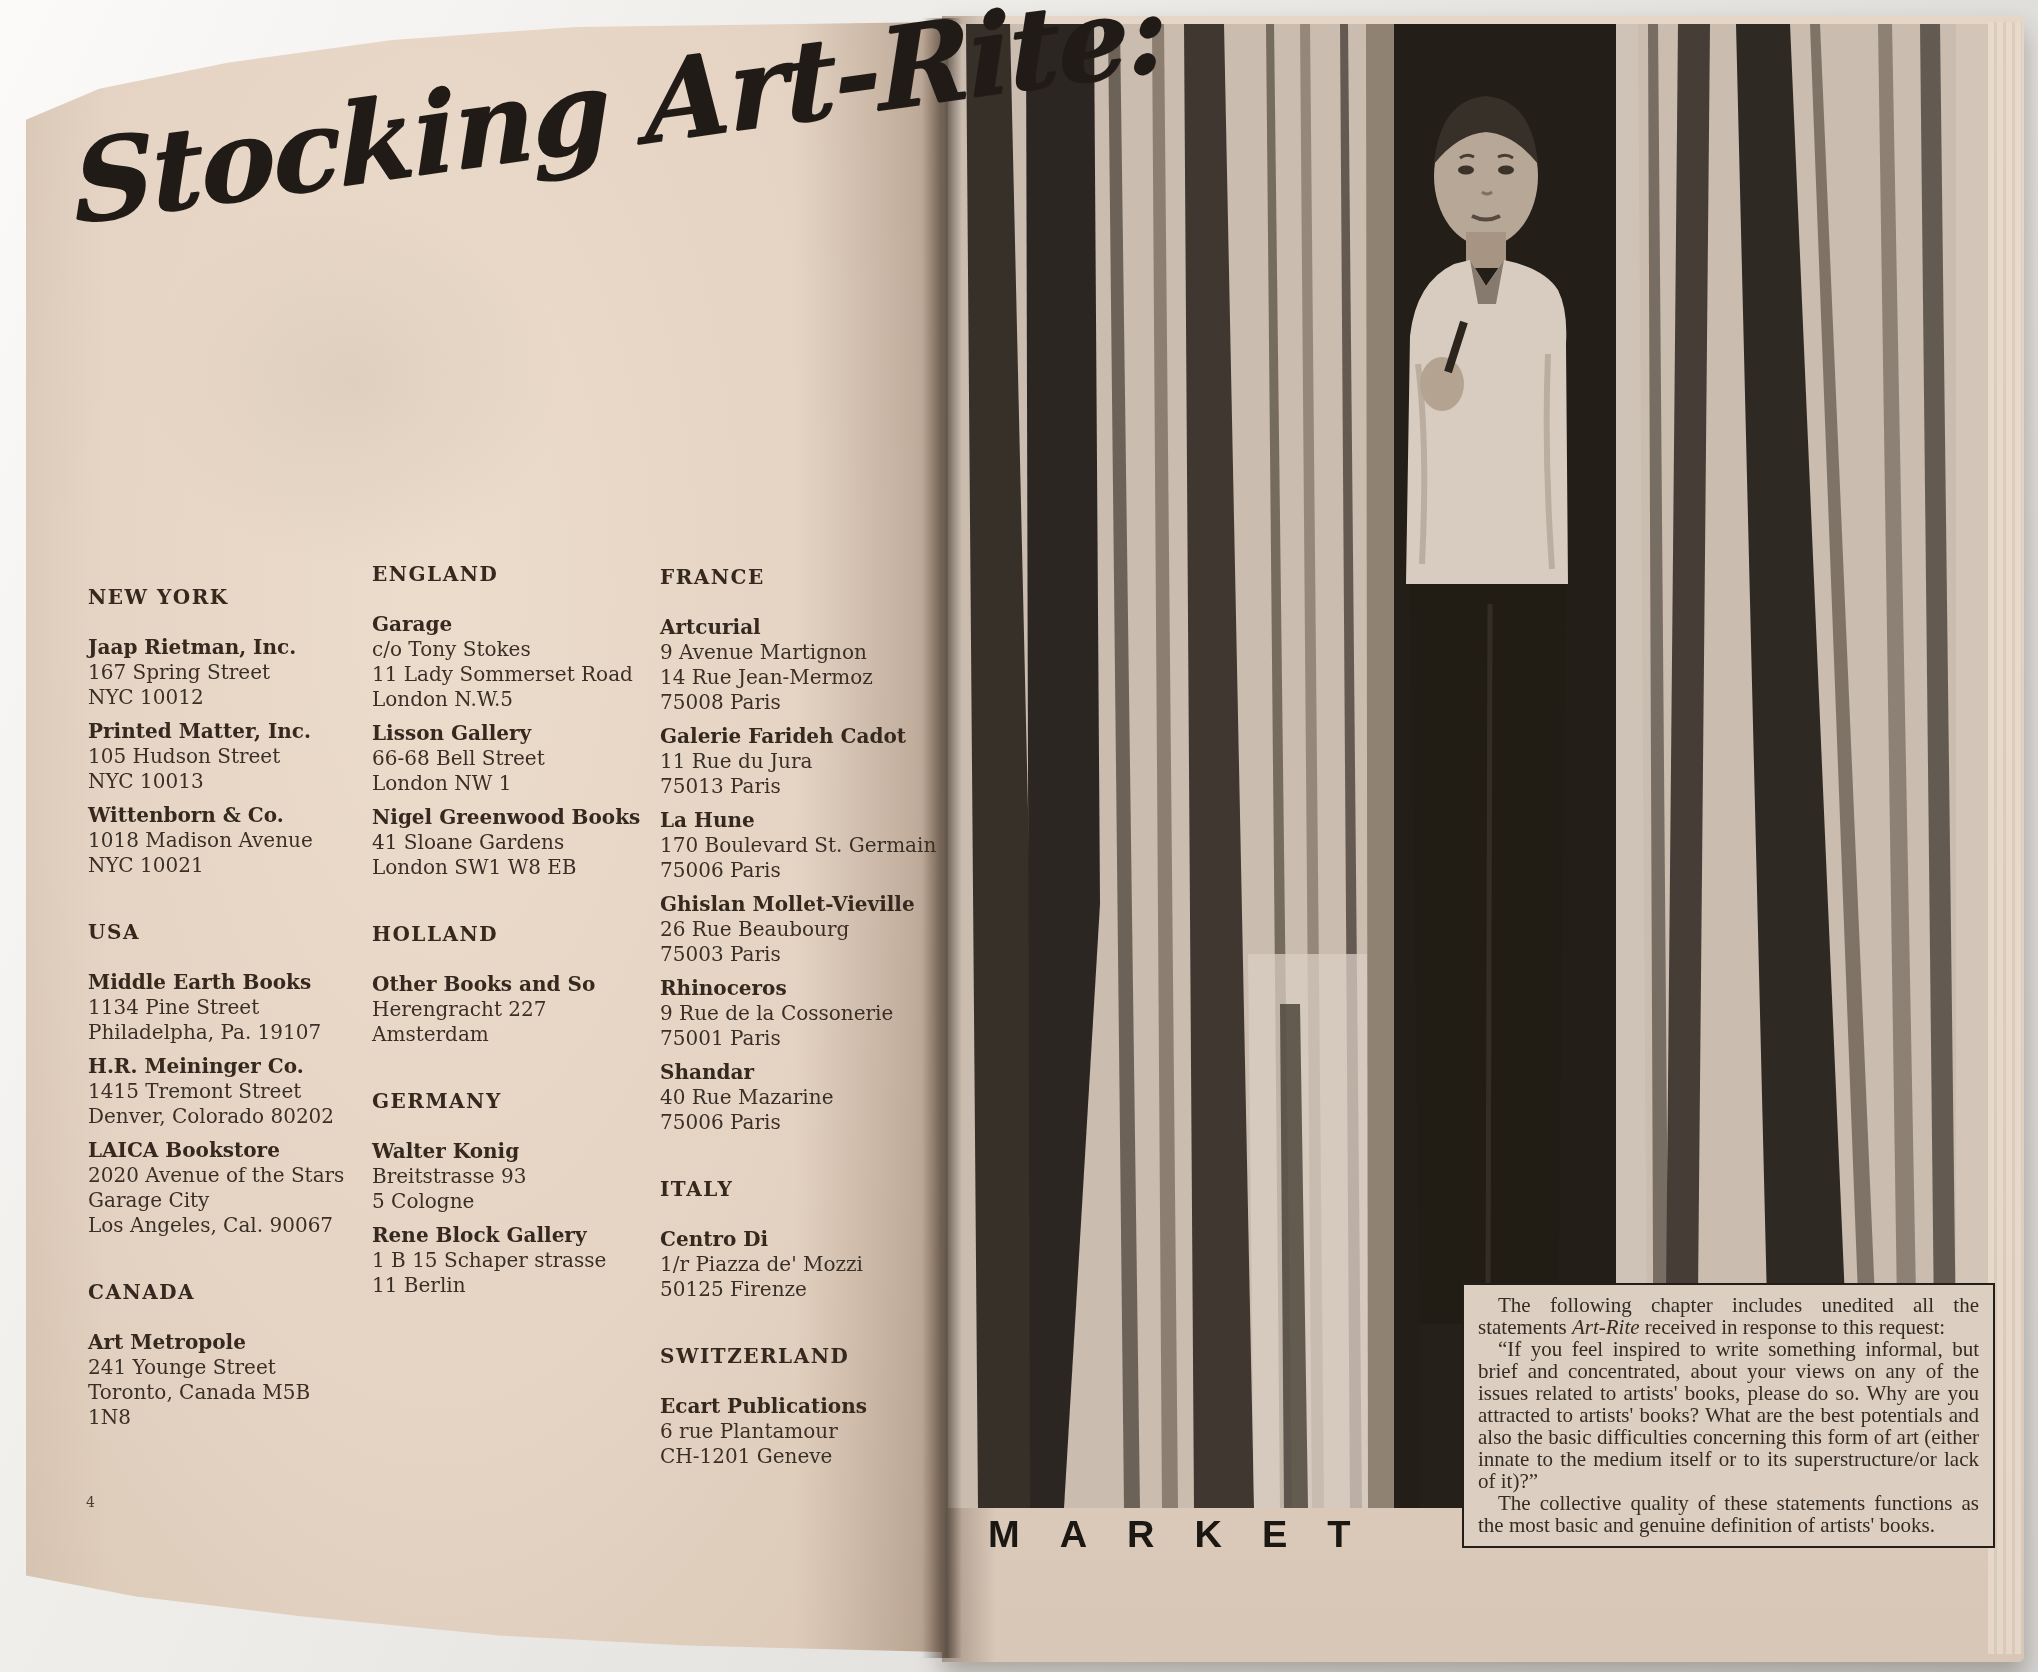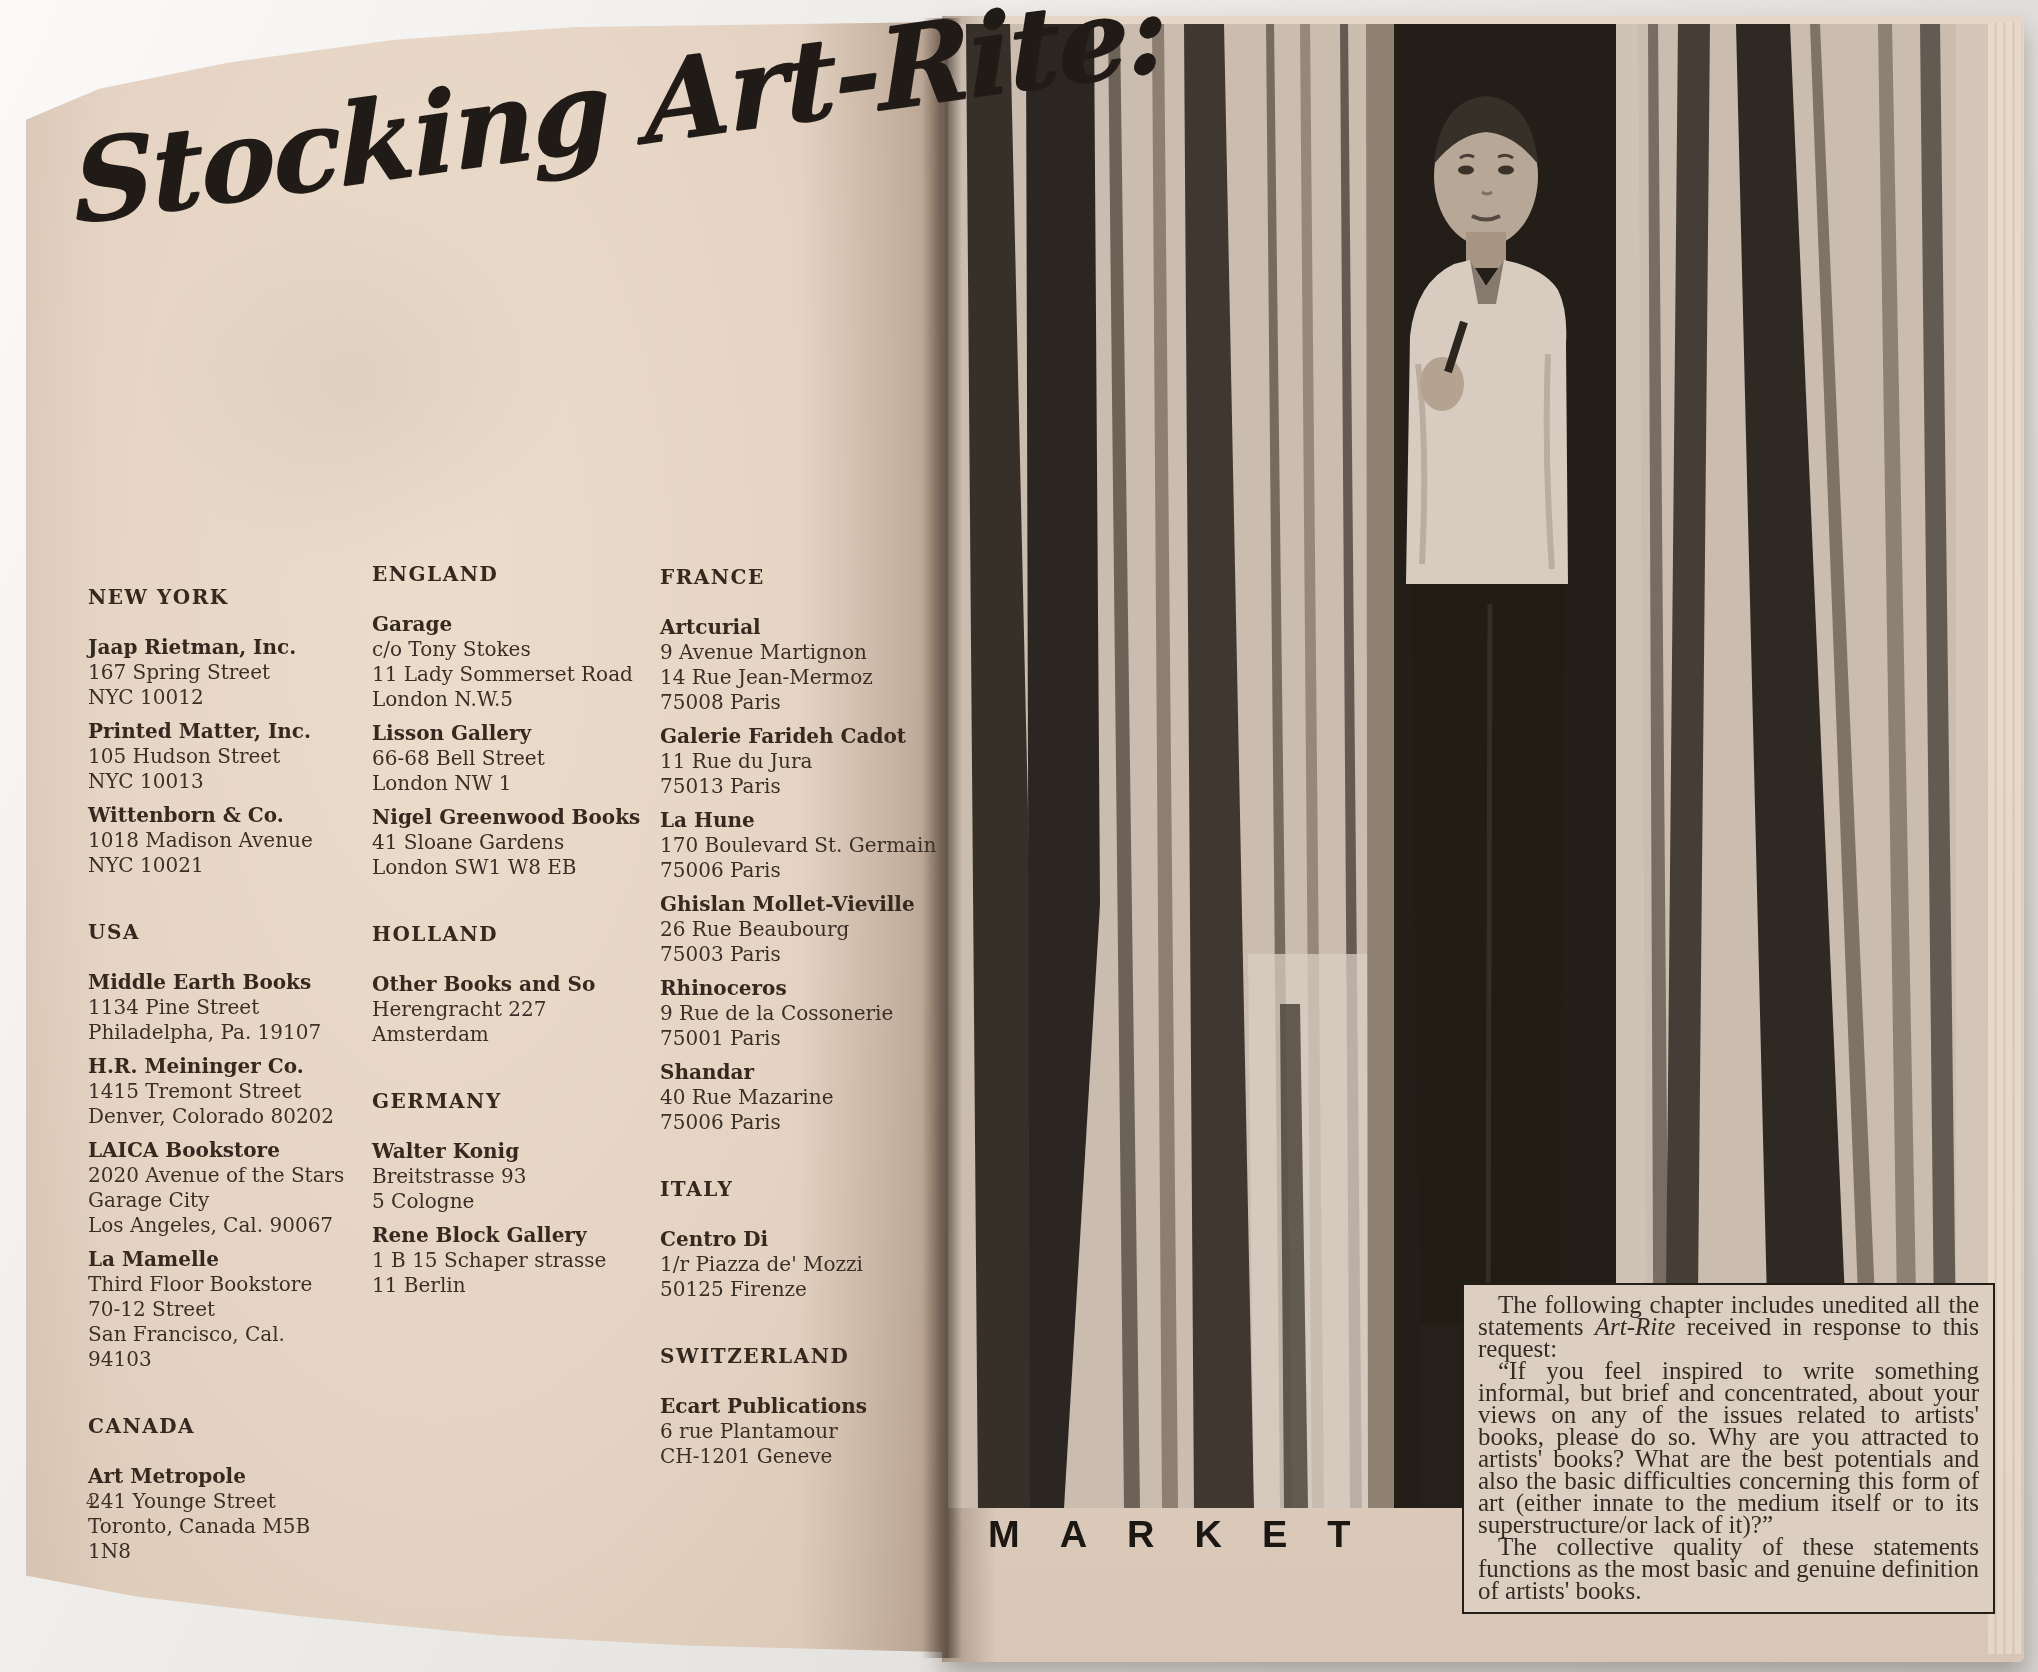--- a/index.html
+++ b/index.html
@@ -56,21 +56,21 @@
   .page-edges{
     position:absolute;left:1988px;top:22px;width:34px;height:1632px;z-index:2;
     background:repeating-linear-gradient(90deg,#e9dccd 0 6px,#d9cabb 6px 9px);
     opacity:.8;
   }
   
   .statement-box{
     position:absolute;left:1462px;top:1283px;width:533px;z-index:6;
     background:#dccfc1;border:2px solid #241e18;box-sizing:border-box;
     padding:9px 14px 10px 14px;
-    font-family:"Liberation Serif", serif;font-size:25px;line-height:22px;
+    font-family:"Liberation Serif", serif;font-size:21px;line-height:22px;
     color:#342c24;text-align:justify;
   }
   .statement-box p{margin:0;text-indent:20px;}
   .statement-box em{font-style:italic;}
   
   .banner{
     position:absolute;left:988px;top:1514px;z-index:5;white-space:nowrap;
     font-family:"Liberation Sans", sans-serif;font-weight:bold;
     font-size:38px;letter-spacing:40px;word-spacing:26px;color:#1b1713;
     transform:scaleY(.96);
@@ -113,26 +113,20 @@
         <div class="entry">
           <div class="store">H.R. Meininger Co.</div>
           <div class="addr">1415 Tremont Street</div>
           <div class="addr">Denver, Colorado 80202</div>
         </div>
         <div class="entry">
           <div class="store">LAICA Bookstore</div>
           <div class="addr">2020 Avenue of the Stars</div>
           <div class="addr">Garage City</div>
           <div class="addr">Los Angeles, Cal. 90067</div>
-        </div>
-        <div class="entry">
-          <div class="store">La Mamelle</div>
-          <div class="addr">Third Floor Bookstore</div>
-          <div class="addr">70-12 Street</div>
-          <div class="addr">San Francisco, Cal. 94103</div>
         </div>
       </div>
       <div class="section">
         <div class="country">CANADA</div>
         <div class="entry">
           <div class="store">Art Metropole</div>
           <div class="addr">241 Younge Street</div>
           <div class="addr">Toronto, Canada M5B 1N8</div>
         </div>
       </div>

